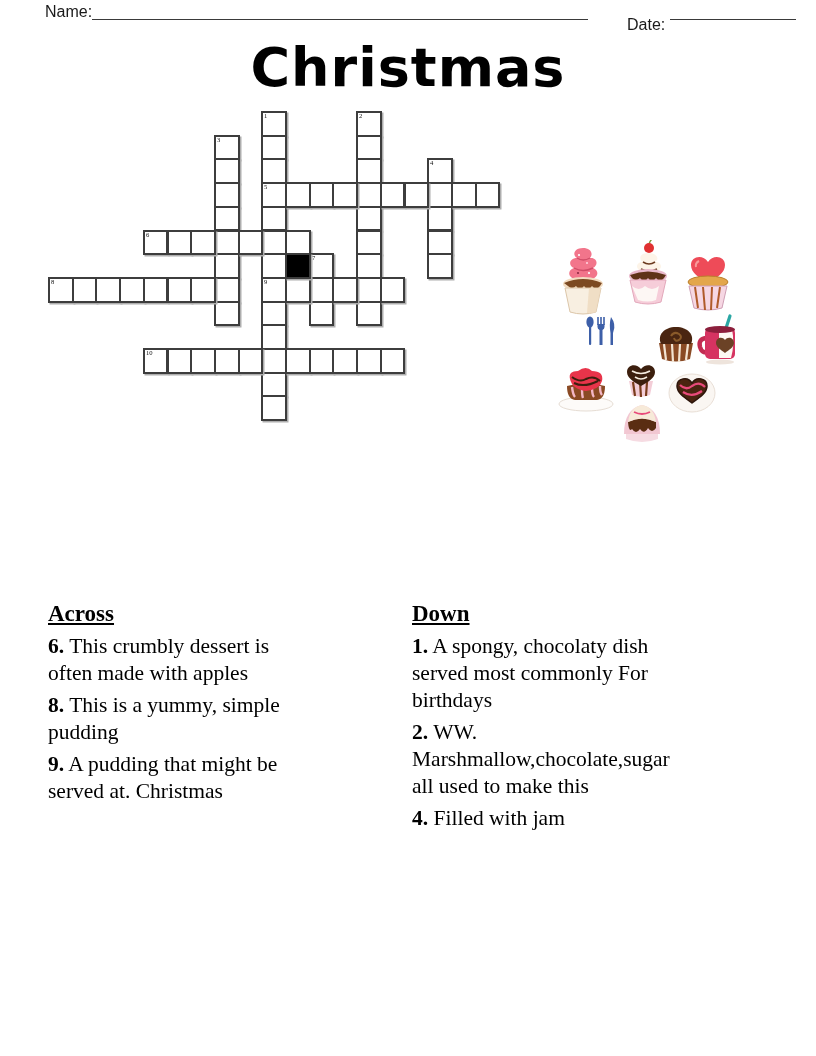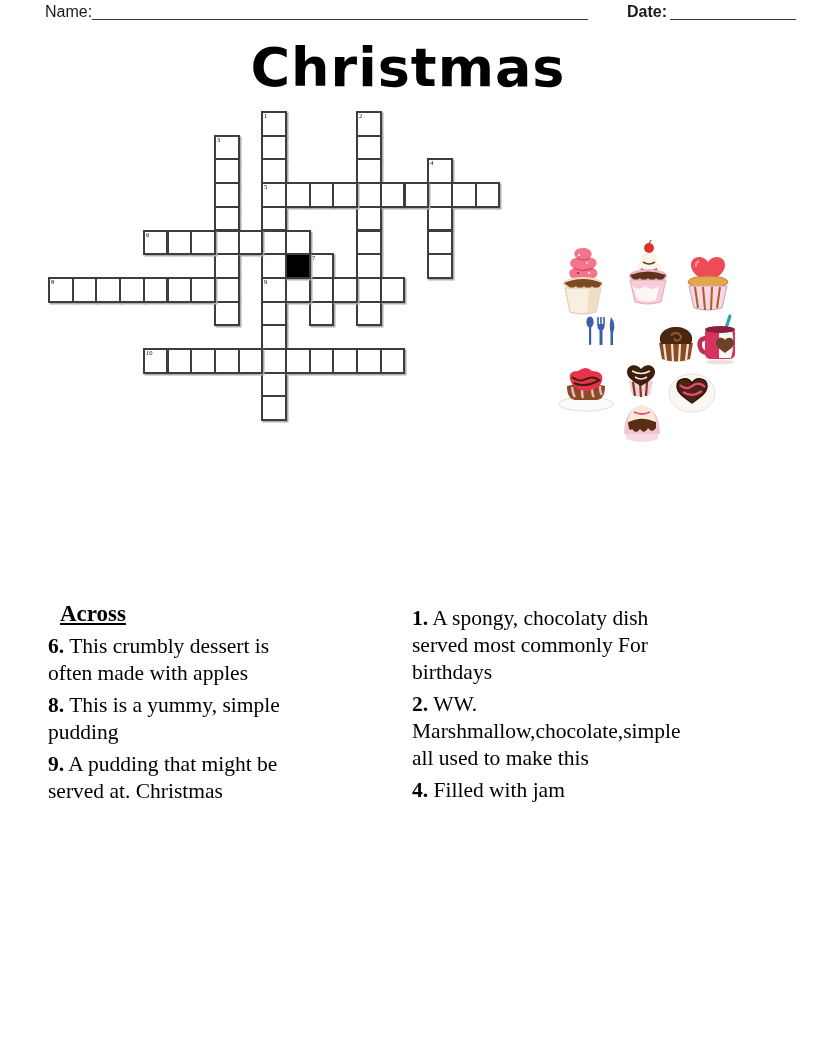--- a/index.html
+++ b/index.html
@@ -14,34 +14,34 @@
          letter-spacing:1px;color:#000;}
   
   .grid{position:absolute;}
   .cw-cell{position:absolute;box-sizing:border-box;background:#fff;
            border:2px solid #3d3d3d;box-shadow:1.5px 1.5px 0 #aeaeae;}
   .cw-cell.black{background:#000;}
   .cw-num{position:absolute;top:0;left:1px;font-family:"Liberation Serif",serif;
           font-size:10px;line-height:10px;transform:scale(0.66);transform-origin:top left;color:#111;}
   
   .clues-col{position:absolute;top:600px;}
-  .clues-col h2{margin:0 0 6px 12px;font-size:23px;line-height:27px;font-weight:bold;
+  .clues-col h2{margin:0 0 6px 0;font-size:23px;line-height:27px;font-weight:bold;
                 text-decoration:underline;font-family:"Liberation Serif",serif;}
   .clue{margin:5px 0 0 0;font-size:21.5px;line-height:27px;}
   .clue b{font-weight:bold;}
   .clue .txt{white-space:pre-line;}
   
   .art{position:absolute;left:545px;top:240px;}
 </style>
 </head>
 <body>
 
 <span class="hdr-label" style="left:45px;top:3px;">Name:</span>
 <span class="hdr-line" style="left:92px;top:2px;width:496px;"></span>
-<span class="hdr-label" style="left:627px;top:3px;font-weight:bold;">Date:</span>
+<span class="hdr-label" style="left:627px;top:16px;">Date:</span>
 <span class="hdr-line" style="left:670px;top:2px;width:126px;"></span>
 
 <div class="title">Christmas</div>
 
 <div class="grid" style="left: 49px; top: 112px; width: 450.3px; height: 308.1px;">
     <div class="cw-cell" style="left: 212.3px; top: -1px; width: 25.7px; height: 25.7px;">
       <span class="cw-num">1</span>
     </div>
     <div class="cw-cell" style="left: 212.3px; top: 22.7px; width: 25.7px; height: 25.7px;"></div>
     <div class="cw-cell" style="left: 212.3px; top: 46.4px; width: 25.7px; height: 25.7px;"></div>
@@ -226,20 +226,21 @@
   <h2>Across</h2>
   <p class="clue"><b>6.</b> <span class="txt">This crumbly dessert is
 often made with apples</span></p>
   <p class="clue"><b>8.</b> <span class="txt">This is a yummy, simple
 pudding</span></p>
   <p class="clue"><b>9.</b> <span class="txt">A pudding that might be
 served at. Christmas</span></p>
 </div>
 
 <div class="clues-col" style="left:412px;width:380px;">
+  <h2>Down</h2>
   <p class="clue"><b>1.</b> <span class="txt">A spongy, chocolaty dish
 served most commonly For
 birthdays</span></p>
   <p class="clue"><b>2.</b> <span class="txt">WW.
-Marshmallow,chocolate,simple
+Marshmallow,chocolate,sugar
 all used to make this</span></p>
   <p class="clue"><b>4.</b> <span class="txt">Filled with jam</span></p>
 </div>
 
 </body></html>

